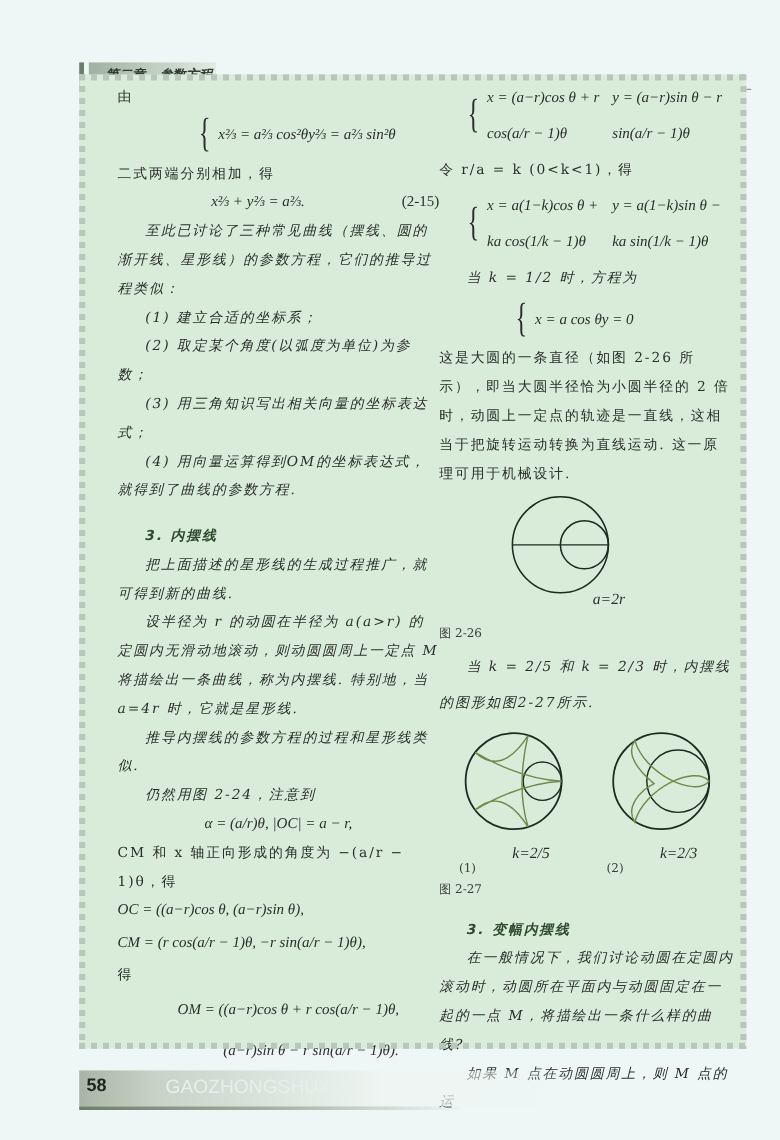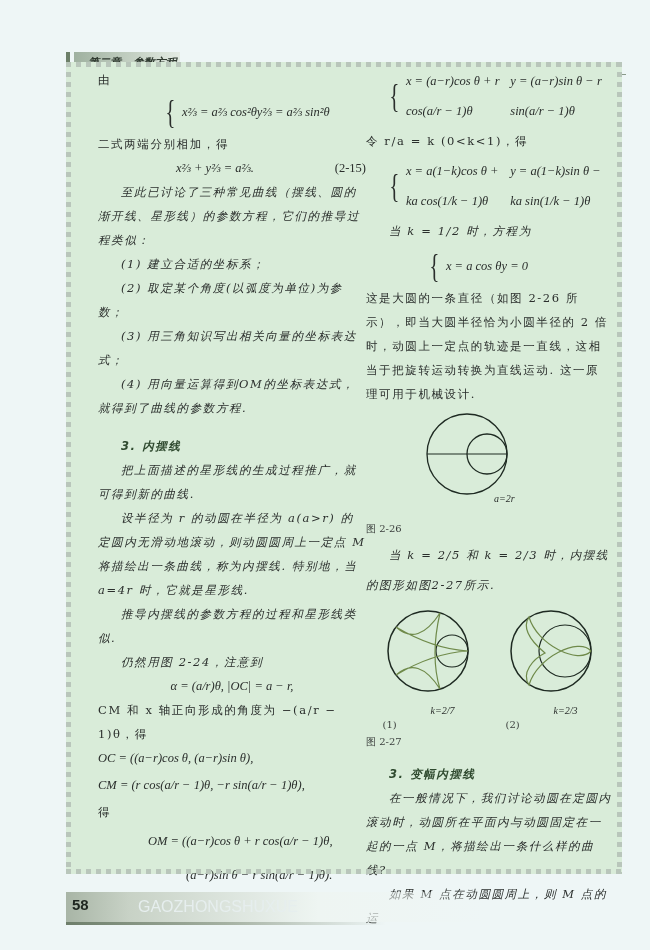--- a/index.html
+++ b/index.html
@@ -49,21 +49,21 @@
   .brace { font-size:34px; line-height:40px; font-weight:100; margin-right:2px; font-family:"Liberation Serif", serif; transform:scaleX(0.6); }
   .brace-lines { display:flex; flex-direction:row; }
   .brace-lines span { line-height:22px; }
   .eqno { float:right; font-style:normal; }
   .section { color:#2f4a2f; font-family:"DejaVu Sans", sans-serif; font-weight:bold; font-size:11.5px; }
   .caption { text-align:left; font-size:10px; letter-spacing:0; color:#3a3e3c; }
 
   .fig { display:block; margin:0 auto; }
   .fig27 { display:flex; justify-content:space-around; align-items:flex-start; }
   .fig27 .item { text-align:center; position:relative; }
-  .klabel { font-family:"Liberation Serif", serif; font-style:italic; font-size:10px; letter-spacing:0;text-align:center; }
+  .klabel { font-family:"Liberation Serif", serif; font-style:italic; font-size:13px; letter-spacing:0;text-align:center; }
 
   .footer-bar {
     position:absolute; left:66px; top:892px; width:420px; height:30px;
     background:linear-gradient(90deg,#a8b5a6 0%,#c8d2c6 15%,#eef5f2 60%,rgba(238,246,246,0) 100%);
   }
   .footer-line {
     position:absolute; left:66px; top:922px; width:320px; height:3px;
     background:linear-gradient(90deg,#6d7e6a 0%,#a5b1a2 50%,rgba(238,246,246,0) 100%);
   }
   .page-num {
@@ -162,21 +162,21 @@
     <p class="p caption" style="line-height:18px">图 2-26</p>
     <p class="p ind" style="line-height:30px;margin-top:2px">当 k = 2/5 和 k = 2/3 时，内摆线的图形如图2-27所示.</p>
 
     <div class="fig27" style="margin-top:6px">
       <div class="item">
         <svg width="90" height="90" viewBox="-45 -45 90 90">
           <circle cx="0" cy="0" r="40" fill="none" stroke="#1e2a22" stroke-width="1.5"></circle>
           <circle cx="24" cy="0" r="16" fill="none" stroke="#1e2a22" stroke-width="1.2"></circle>
           <path d="M40,0 Q5,2 -32,24 Q-10,4 12,38 Q2,5 12,-38 Q-10,-4 -32,-24 Q5,-2 40,0" fill="none" stroke="#6f8a4a" stroke-width="1.2"></path>
         </svg>
-        <div class="klabel" style="line-height:14px;margin-left:30px">k=2/7</div>
+        <div class="klabel" style="line-height:14px;margin-left:30px">k=2/5</div>
         <div class="caption" style="line-height:14px">(1)</div>
       </div>
       <div class="item">
         <svg width="90" height="90" viewBox="-45 -45 90 90">
           <circle cx="0" cy="0" r="40" fill="none" stroke="#1e2a22" stroke-width="1.5"></circle>
           <circle cx="14" cy="0" r="26" fill="none" stroke="#1e2a22" stroke-width="1.2"></circle>
           <path d="M40,0 C28,-14 -14,6 -22,34 C-30,22 -18,8 -6,2 C-18,-8 -30,-22 -22,-34 C-14,-6 28,14 40,0" fill="none" stroke="#6f8a4a" stroke-width="1.2"></path>
         </svg>
         <div class="klabel" style="line-height:14px;margin-left:30px">k=2/3</div>
         <div class="caption" style="line-height:14px">(2)</div>

